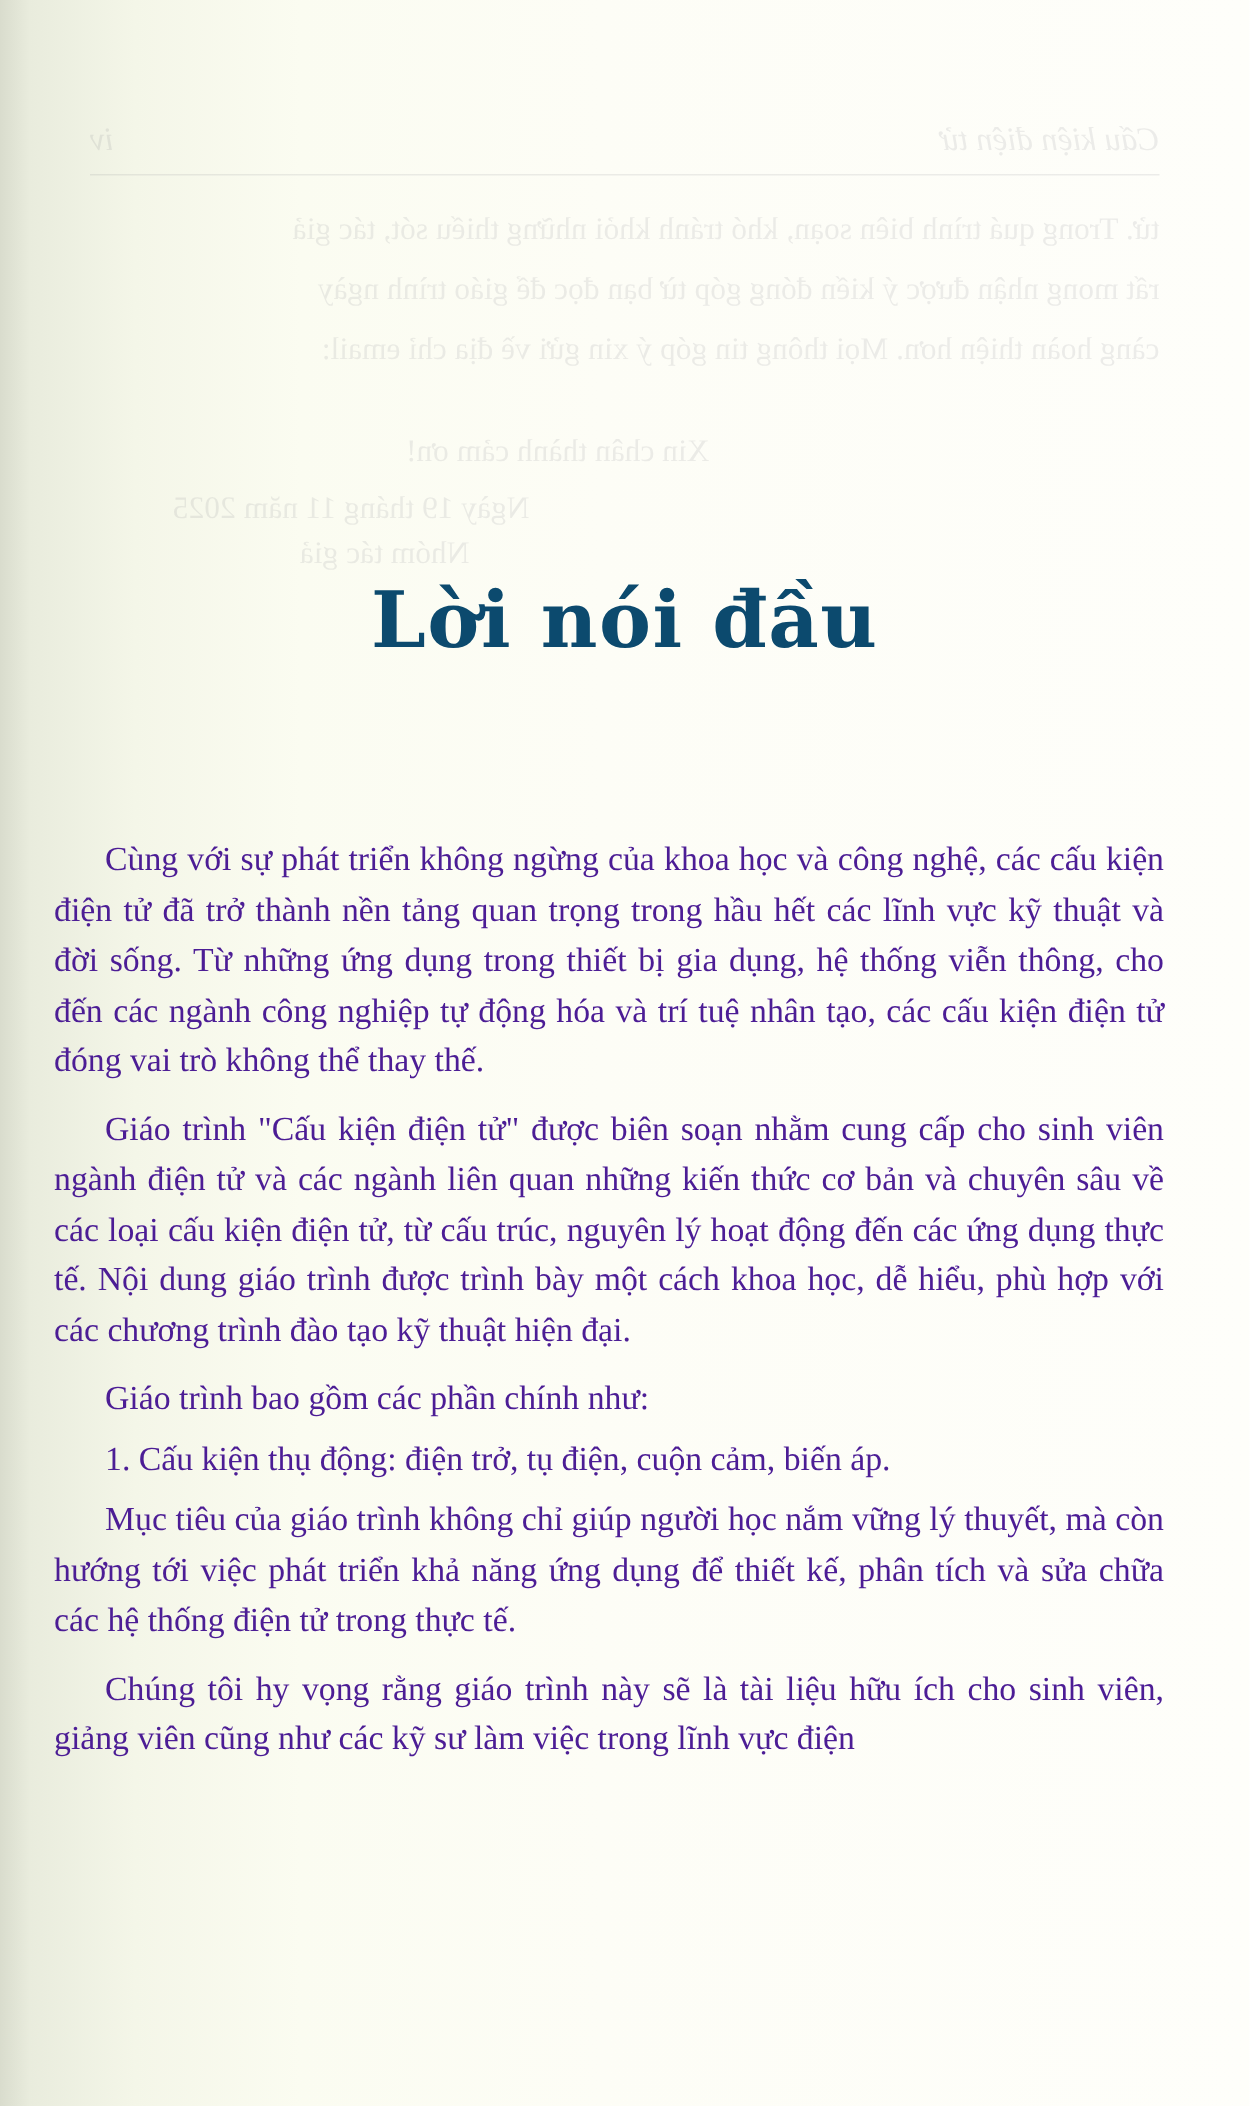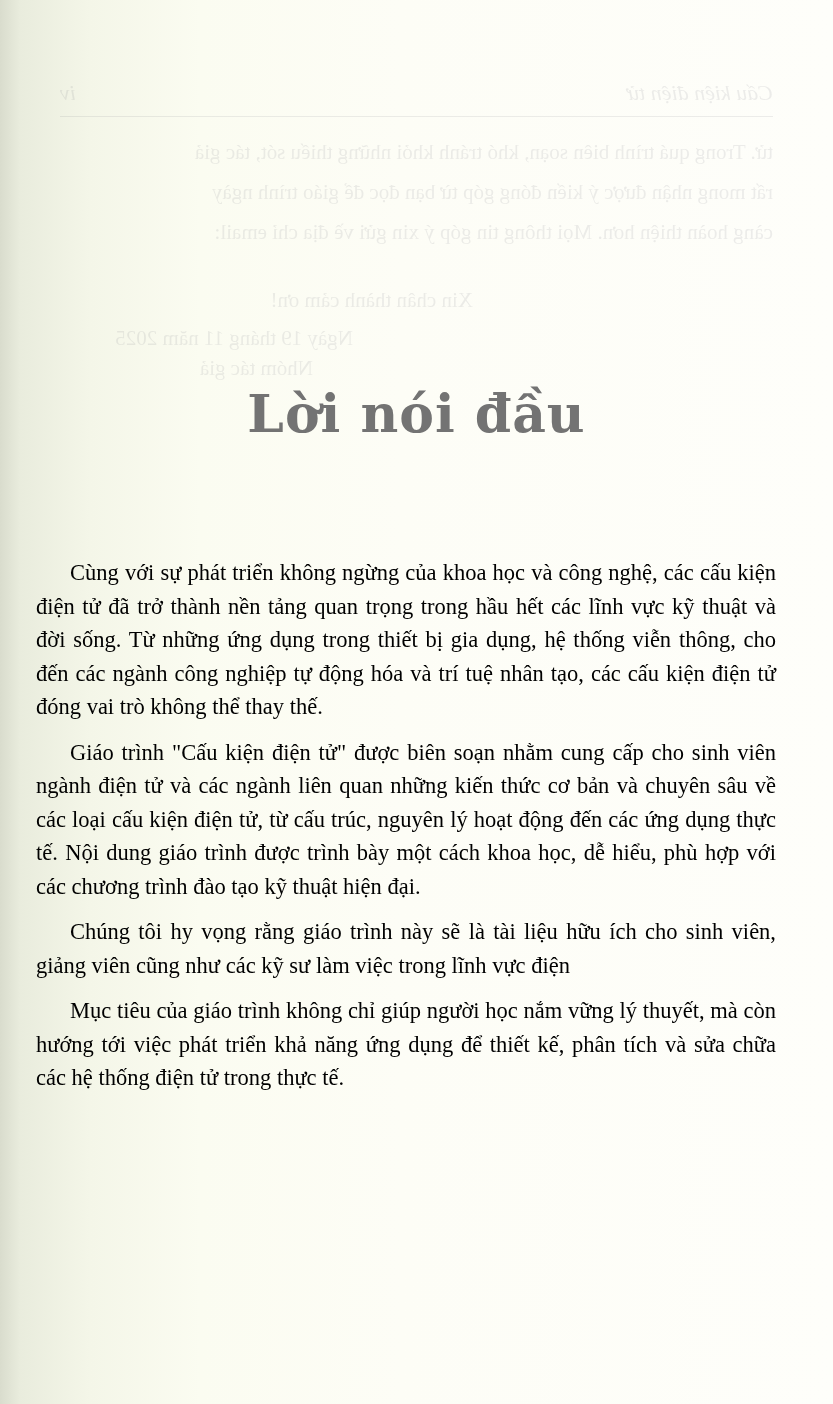--- a/index.html
+++ b/index.html
@@ -11,26 +11,26 @@
     }
     .bleed {
       position: absolute; left: 0; top: 0; width: 833px; height: 1404px;
       opacity: 0.10; transform: scaleX(-1); pointer-events: none;
       font-family: "Liberation Serif", serif; color: #556;
     }
     .bleed .hdr { position: absolute; top: 80px; left: 60px; right: 60px; font-style: italic; font-size: 22px; border-bottom: 1px solid #556; padding-bottom: 10px; }
     .bleed .bl { position: absolute; left: 60px; right: 60px; font-size: 21px; }
     .title {
       position: absolute; top: 348px; left: 0; width: 833px; text-align: center;
-      font-family: "DejaVu Serif", serif; font-weight: bold; font-size: 52px; color: #737373;
+      font-family: "DejaVu Serif", serif; font-weight: bold; font-size: 52px; color: #0c4a6e;
       letter-spacing: 1px;
     }
     .content {
       position: absolute; top: 556px; left: 36px; width: 740px;
-      font-family: "Liberation Serif", serif; font-size: 22.5px; line-height: 33.5px; color: #000000;
+      font-family: "Liberation Serif", serif; font-size: 22.5px; line-height: 33.5px; color: #4c1d95;
       text-align: justify;
     }
     .content p { margin: 0 0 12px 0; text-indent: 34px; }
     .content p.list { text-indent: 34px; margin-bottom: 7px; }
   </style>
 </head>
 <body>
 
 <div class="bleed">
   <div class="hdr">
@@ -43,15 +43,17 @@
   <div class="bl" style="top:288px; left:360px">Xin chân thành cảm ơn!</div>
   <div class="bl" style="top:326px; left:480px">Ngày 19 tháng 11 năm 2025</div>
   <div class="bl" style="top:356px; left:520px">Nhóm tác giả</div>
 </div>
 
 <h1 class="title">Lời nói đầu</h1>
 
 <div class="content">
   <p>Cùng với sự phát triển không ngừng của khoa học và công nghệ, các cấu kiện điện tử đã trở thành nền tảng quan trọng trong hầu hết các lĩnh vực kỹ thuật và đời sống. Từ những ứng dụng trong thiết bị gia dụng, hệ thống viễn thông, cho đến các ngành công nghiệp tự động hóa và trí tuệ nhân tạo, các cấu kiện điện tử đóng vai trò không thể thay thế.</p>
   <p>Giáo trình "Cấu kiện điện tử" được biên soạn nhằm cung cấp cho sinh viên ngành điện tử và các ngành liên quan những kiến thức cơ bản và chuyên sâu về các loại cấu kiện điện tử, từ cấu trúc, nguyên lý hoạt động đến các ứng dụng thực tế. Nội dung giáo trình được trình bày một cách khoa học, dễ hiểu, phù hợp với các chương trình đào tạo kỹ thuật hiện đại.</p>
+  <p style="margin-bottom:7px">Giáo trình bao gồm các phần chính như:</p>
+  <p class="list">1. Cấu kiện thụ động: điện trở, tụ điện, cuộn cảm, biến áp.</p>
+  <p>Mục tiêu của giáo trình không chỉ giúp người học nắm vững lý thuyết, mà còn hướng tới việc phát triển khả năng ứng dụng để thiết kế, phân tích và sửa chữa các hệ thống điện tử trong thực tế.</p>
   <p>Chúng tôi hy vọng rằng giáo trình này sẽ là tài liệu hữu ích cho sinh viên, giảng viên cũng như các kỹ sư làm việc trong lĩnh vực điện</p>
-  <p>Mục tiêu của giáo trình không chỉ giúp người học nắm vững lý thuyết, mà còn hướng tới việc phát triển khả năng ứng dụng để thiết kế, phân tích và sửa chữa các hệ thống điện tử trong thực tế.</p>
 </div>
 
 </body></html>

